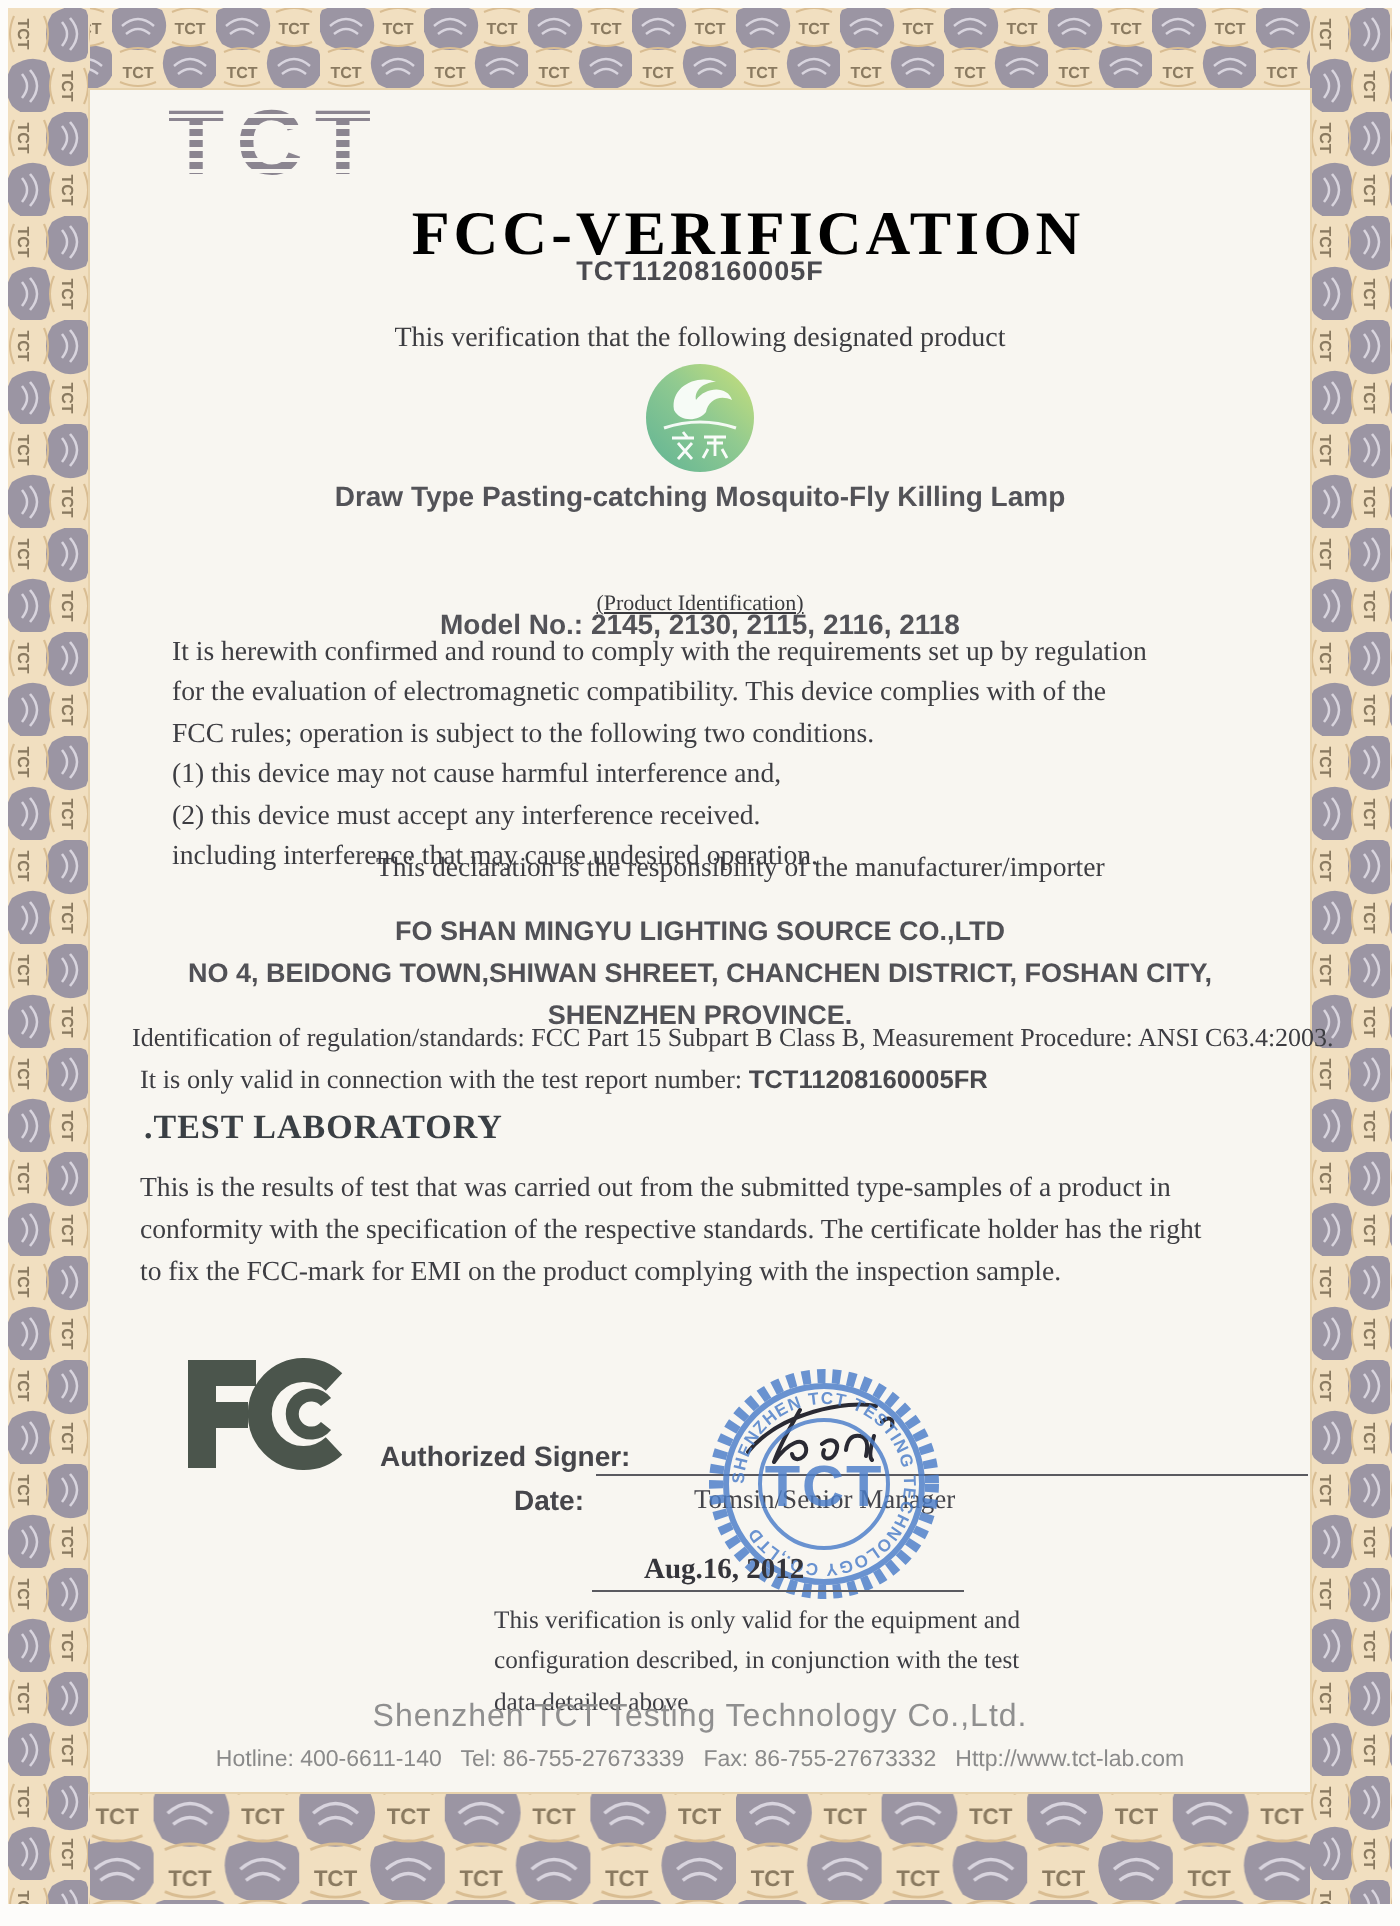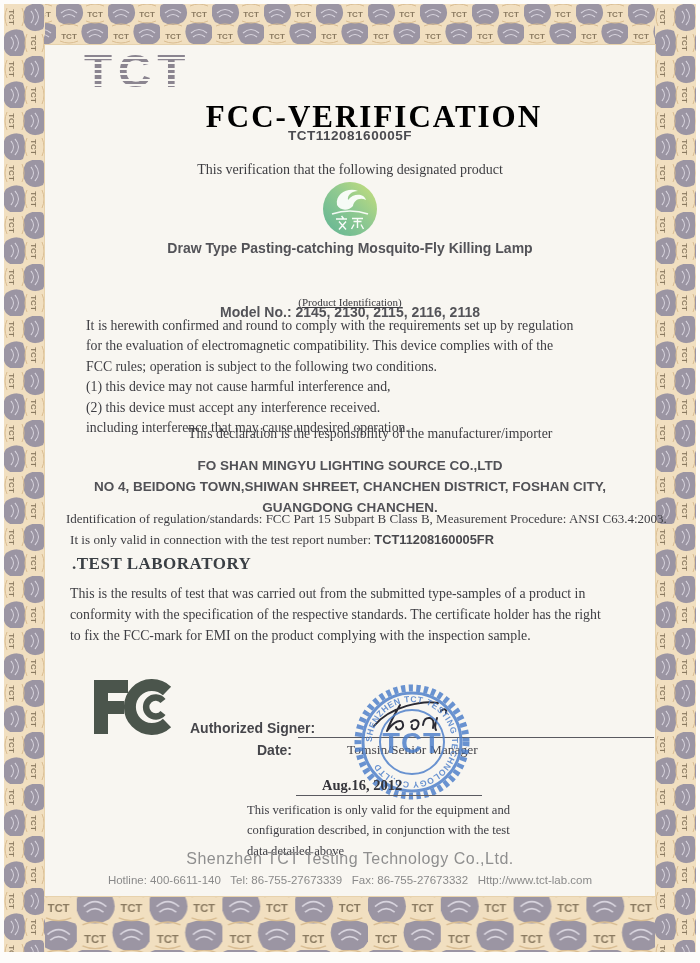--- a/index.html
+++ b/index.html
@@ -171,21 +171,21 @@
     <div>FCC rules; operation is subject to the following two conditions.</div>
     <div>(1)  this device may not cause harmful interference and,</div>
     <div>(2)  this device must accept any interference received.</div>
     <div>including interference that may cause undesired operation.</div>
   </div>
   <div class="abs declaration">This declaration is the responsibility of the manufacturer/importer</div>
 
   <div class="abs ctr mfr-block">
     <div>FO SHAN MINGYU LIGHTING SOURCE CO.,LTD</div>
     <div>NO 4, BEIDONG TOWN,SHIWAN SHREET, CHANCHEN DISTRICT, FOSHAN CITY,</div>
-    <div>GUANGDONG CHANCHEN.</div>
+    <div>SHENZHEN PROVINCE.</div>
   </div>
 
   <div class="abs reg-line1">Identification of regulation/standards: FCC Part 15 Subpart B Class B, Measurement Procedure: ANSI C63.4:2003.</div>
   <div class="abs reg-line2">
     <span>It is only valid in connection with the test report number: </span><b>TCT11208160005FR</b>
   </div>
 
   <div class="abs lab-heading">.TEST LABORATORY</div>
   <div class="abs lab-lines">
     <div>This is the results of test that was carried out from the submitted type-samples of a product in</div>

